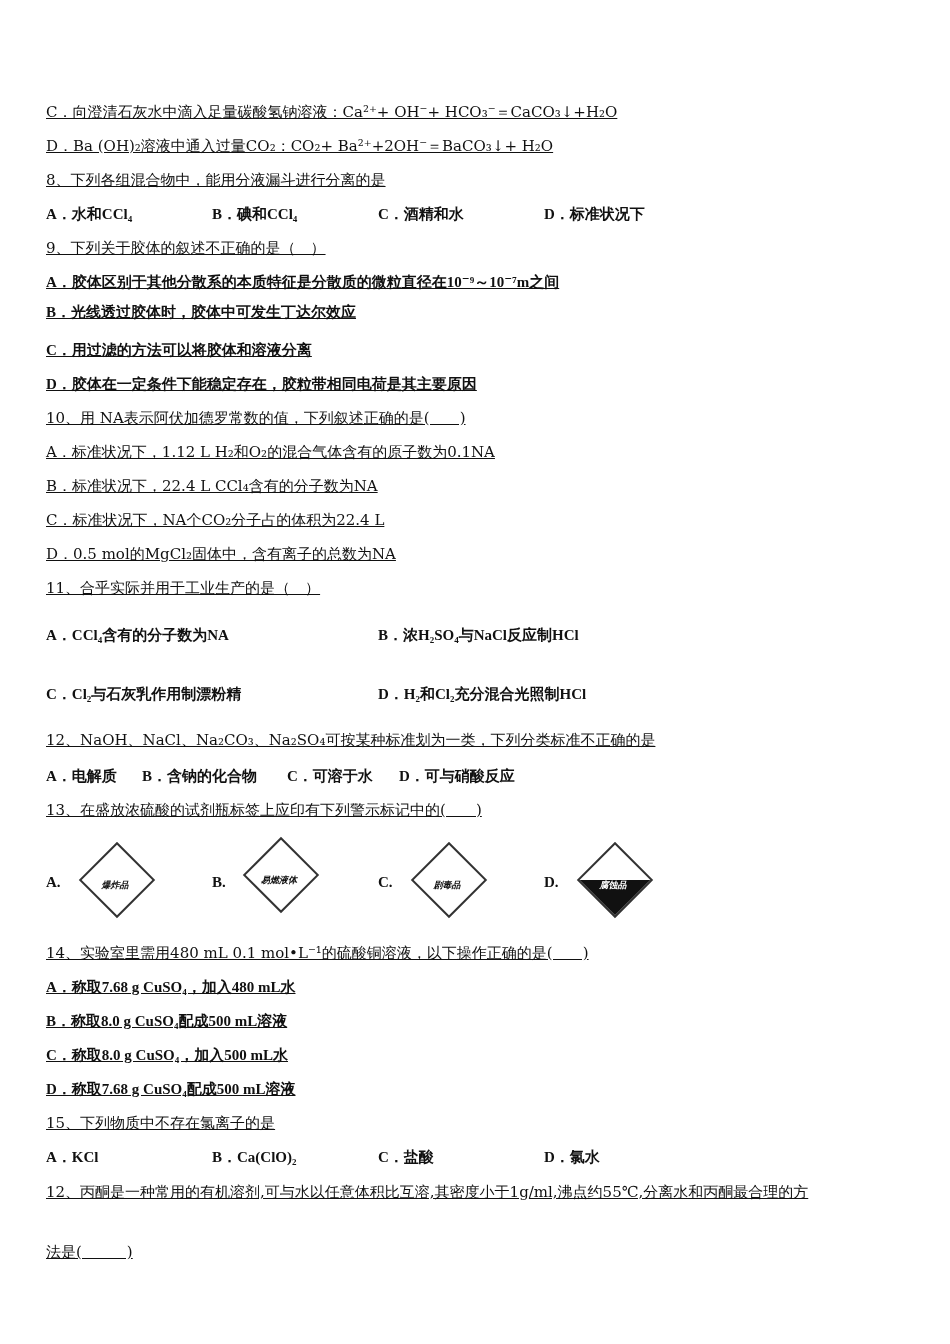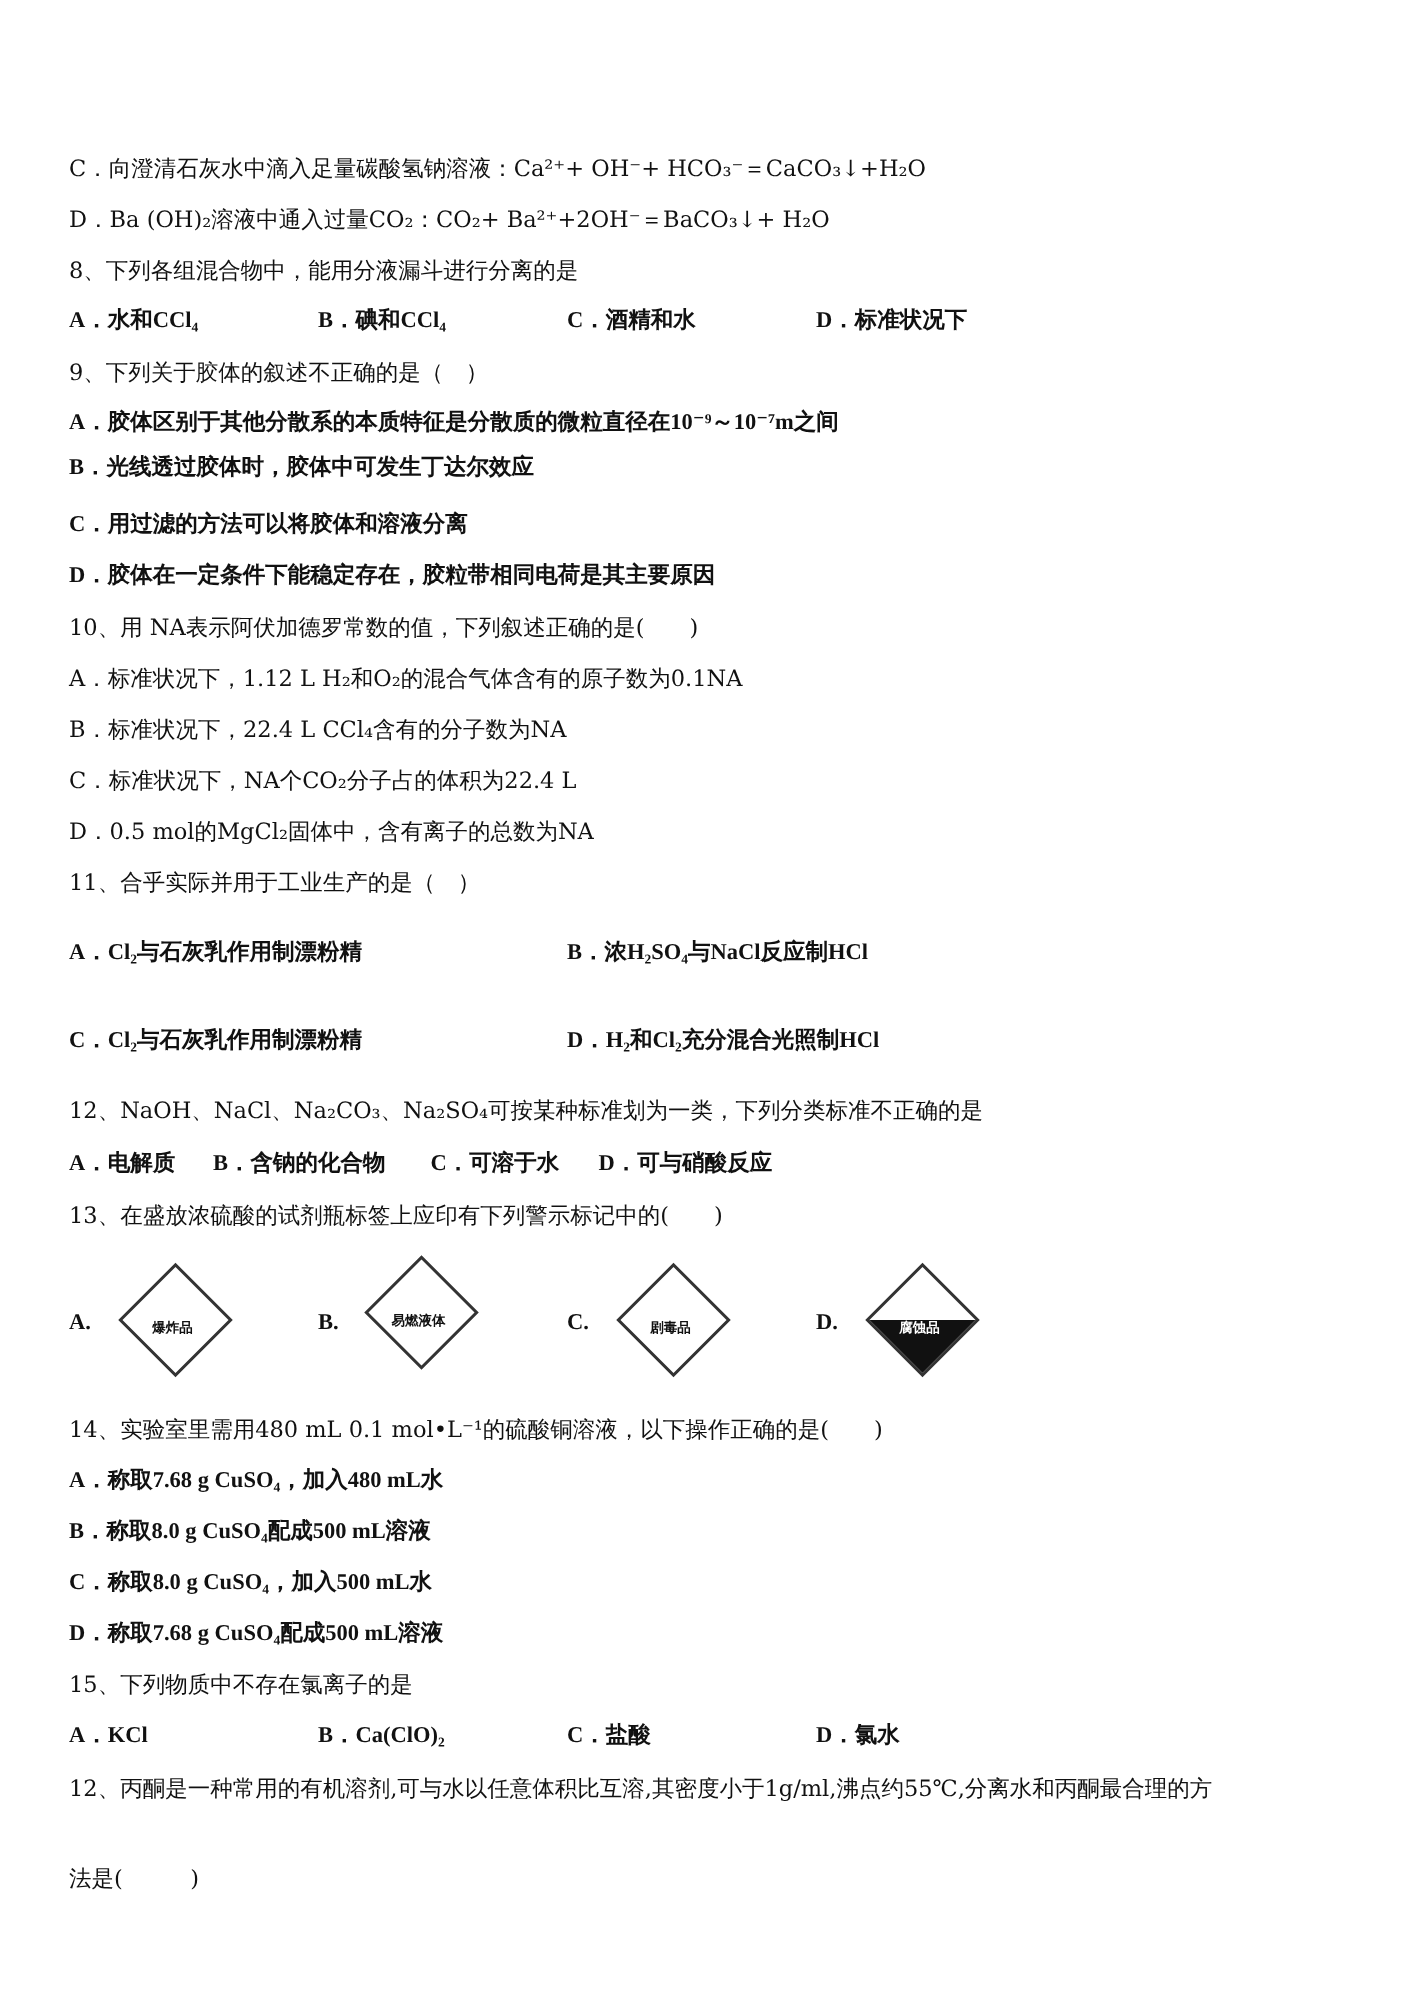--- a/index.html
+++ b/index.html
@@ -1,24 +1,24 @@
 <!DOCTYPE html>
 <html><head>
 <meta charset="utf-8">
 <style>
   html, body { margin: 0; padding: 0; background: #ffffff; }
   body {
     width: 950px; height: 1344px; position: relative; overflow: hidden;
     font-family: "DejaVu Serif", "Liberation Serif", serif;
     color: #111; font-size: 15px;
   }
-  .line { position: absolute; left: 46px; white-space: nowrap; line-height: 20px; }
+  .line { position: absolute; left: 46px; white-space: nowrap; line-height: 20px; text-decoration: underline; }
   .b { font-weight: bold; font-family: "Liberation Serif", "DejaVu Serif", serif; }
   .col { position: absolute; white-space: nowrap; line-height: 20px; }
-  .hz { position: absolute; width: 70px; height: 70px; }
+  .hz { position: absolute; width: 70px; height: 70px; font-style: italic; }
   .diamond {
     position: absolute; left: 10px; top: 10px; width: 50px; height: 50px;
     transform: rotate(45deg); border: 2px solid #333; background: #fff;
   }
   .hz-text { position: absolute; left: 0; width: 70px; top: 36px; text-align: center; font-size: 9px; font-weight: bold; }
 </style>
 </head>
 <body>
 
 <div>
@@ -37,21 +37,21 @@
   <div class="line b" style="top:340px">C．用过滤的方法可以将胶体和溶液分离</div>
   <div class="line b" style="top:374px">D．胶体在一定条件下能稳定存在，胶粒带相同电荷是其主要原因</div>
 
   <div class="line" style="top:408px">10、用 NA表示阿伏加德罗常数的值，下列叙述正确的是(　　)</div>
   <div class="line" style="top:442px">A．标准状况下，1.12 L H₂和O₂的混合气体含有的原子数为0.1NA</div>
   <div class="line" style="top:476px">B．标准状况下，22.4 L CCl₄含有的分子数为NA</div>
   <div class="line" style="top:510px">C．标准状况下，NA个CO₂分子占的体积为22.4 L</div>
   <div class="line" style="top:544px">D．0.5 mol的MgCl₂固体中，含有离子的总数为NA</div>
 
   <div class="line" style="top:578px">11、合乎实际并用于工业生产的是（　）</div>
-  <div class="col b" style="top:625px;left:46px">A．Cl₂与石灰乳作用制漂粉精</div>
+  <div class="col b" style="top:625px;left:46px">A．CCl₄含有的分子数为NA</div>
   <div class="col b" style="top:625px;left:378px">B．浓H₂SO₄与NaCl反应制HCl</div>
   <div class="col b" style="top:684px;left:46px">C．Cl₂与石灰乳作用制漂粉精</div>
   <div class="col b" style="top:684px;left:378px">D．H₂和Cl₂充分混合光照制HCl</div>
 
   <div class="line" style="top:730px">12、NaOH、NaCl、Na₂CO₃、Na₂SO₄可按某种标准划为一类，下列分类标准不正确的是</div>
   <div class="col b" style="top:766px;left:46px">A．电解质</div>
   <div class="col b" style="top:766px;left:142px">B．含钠的化合物</div>
   <div class="col b" style="top:766px;left:287px">C．可溶于水</div>
   <div class="col b" style="top:766px;left:399px">D．可与硝酸反应</div>
 

